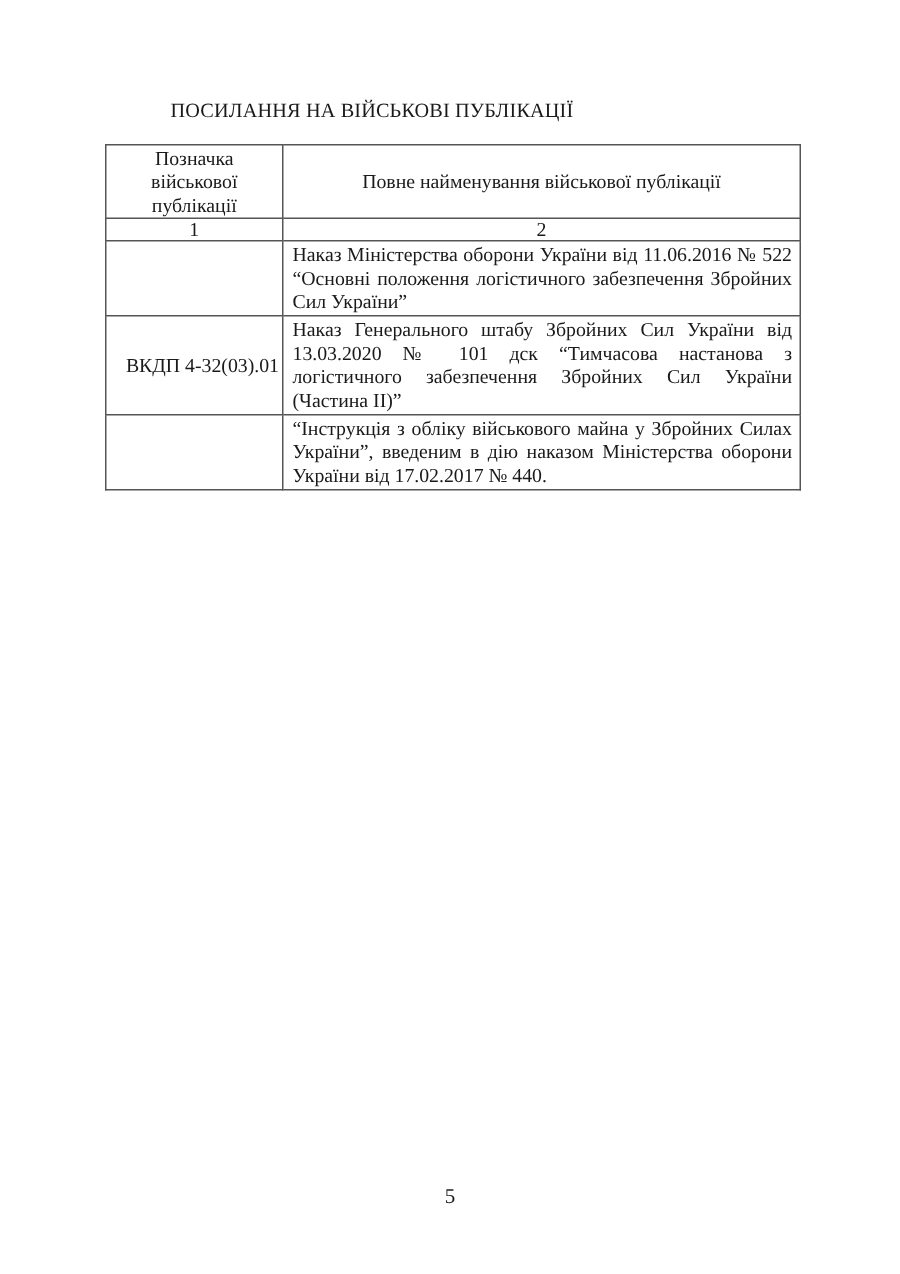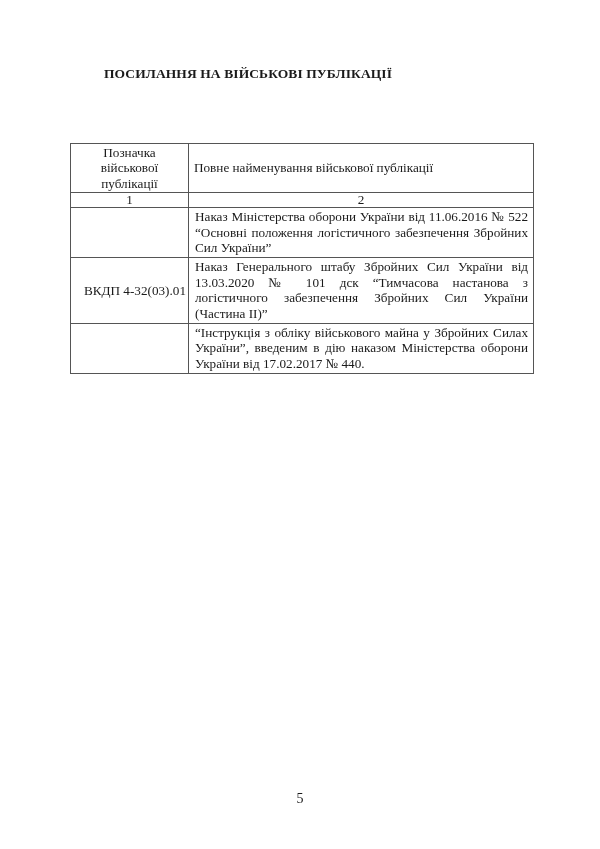--- a/index.html
+++ b/index.html
@@ -14,47 +14,46 @@
       overflow: hidden;
       font-family: "Liberation Serif", "DejaVu Serif", serif;
       color: #1a1a1a;
     }
     .page-title {
       position: absolute;
       left: 0;
       top: 66px;
       width: 496px;
       text-align: center;
-      font-weight: bold;
+      font-weight: normal;
       font-size: 13.5px;
       letter-spacing: 0.1px;
     }
     table.refs {
       position: absolute;
       left: 70px;
       top: 96px;
       width: 464px;
       border-collapse: collapse;
       font-size: 13.2px;
       line-height: 15.4px;
-      margin-top: 47px;
     }
     table.refs td, table.refs th {
       border: 1px solid #555;
       padding: 0 5px;
       vertical-align: middle;
       font-weight: normal;
     }
     table.refs th.col1 {
       width: 113px;
       text-align: center;
       padding: 1px 2px;
     }
     table.refs th.col2 {
-      text-align: left;
+      text-align: center;
     }
     table.refs tr.num-row td {
       text-align: center;
       padding: 0;
       line-height: 14px;
     }
     table.refs td.code {
       text-align: right;
       padding: 0 2px;
     }

